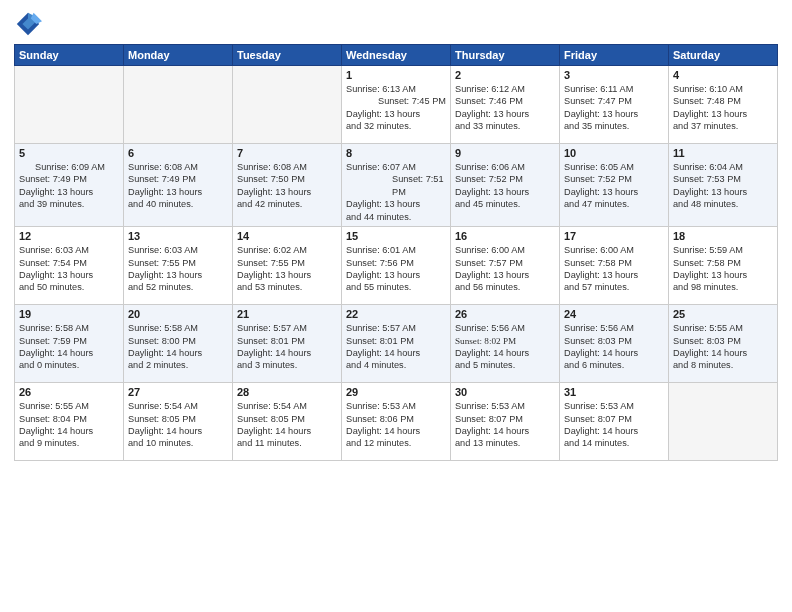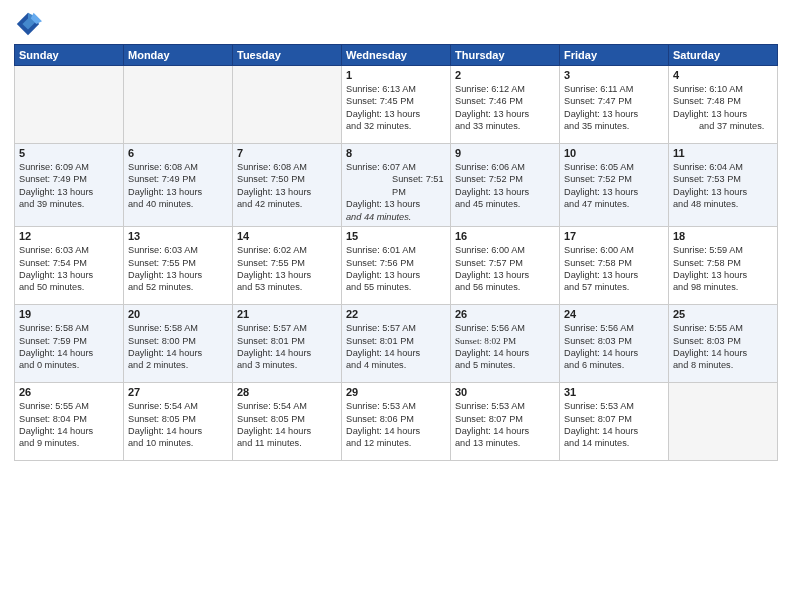--- a/index.html
+++ b/index.html
@@ -125,21 +125,21 @@
         </tr>
     </thead>
     <tbody id="cal-body">
     <tr>
           <td class="empty"></td>
           <td class="empty"></td>
           <td class="empty"></td>
           <td>
             <span class="day-num">1</span>
             <span style="display: block; line-height: 1.35;">Sunrise: 6:13 AM</span>
-            <span style="display: block; line-height: 1.35;">Sunset: 7:45 PM</span>
+            <span style="display: block; line-height: 1.35; margin-left: 32px;">Sunset: 7:45 PM</span>
             <span style="display: block; line-height: 1.35;">Daylight: 13 hours</span>
             <span style="display: block; line-height: 1.35;">and 32 minutes.</span>
           </td>
           <td>
             <span class="day-num">2</span>
             <span style="display: block; line-height: 1.35;">Sunrise: 6:12 AM</span>
             <span style="display: block; line-height: 1.35;">Sunset: 7:46 PM</span>
             <span style="display: block; line-height: 1.35;">Daylight: 13 hours</span>
             <span style="display: block; line-height: 1.35;">and 33 minutes.</span>
           </td>
@@ -148,27 +148,27 @@
             <span style="display: block; line-height: 1.35;">Sunrise: 6:11 AM</span>
             <span style="display: block; line-height: 1.35;">Sunset: 7:47 PM</span>
             <span style="display: block; line-height: 1.35;">Daylight: 13 hours</span>
             <span style="display: block; line-height: 1.35;">and 35 minutes.</span>
           </td>
           <td>
             <span class="day-num">4</span>
             <span style="display: block; line-height: 1.35;">Sunrise: 6:10 AM</span>
             <span style="display: block; line-height: 1.35;">Sunset: 7:48 PM</span>
             <span style="display: block; line-height: 1.35;">Daylight: 13 hours</span>
-            <span style="display: block; line-height: 1.35; margin-left: 26px;">and 37 minutes.</span>
+            <span style="display: block; line-height: 1.35;">and 37 minutes.</span>
           </td>
         </tr>
         <tr class="row-shaded">
           <td>
             <span class="day-num">5</span>
-            <span style="display: block; line-height: 1.35;">Sunrise: 6:09 AM</span>
+            <span style="display: block; line-height: 1.35; margin-left: 16px;">Sunrise: 6:09 AM</span>
             <span style="display: block; line-height: 1.35;">Sunset: 7:49 PM</span>
             <span style="display: block; line-height: 1.35;">Daylight: 13 hours</span>
             <span style="display: block; line-height: 1.35;">and 39 minutes.</span>
           </td>
           <td>
             <span class="day-num">6</span>
             <span style="display: block; line-height: 1.35;">Sunrise: 6:08 AM</span>
             <span style="display: block; line-height: 1.35;">Sunset: 7:49 PM</span>
             <span style="display: block; line-height: 1.35;">Daylight: 13 hours</span>
             <span style="display: block; line-height: 1.35;">and 40 minutes.</span>
@@ -178,21 +178,21 @@
             <span style="display: block; line-height: 1.35;">Sunrise: 6:08 AM</span>
             <span style="display: block; line-height: 1.35;">Sunset: 7:50 PM</span>
             <span style="display: block; line-height: 1.35;">Daylight: 13 hours</span>
             <span style="display: block; line-height: 1.35;">and 42 minutes.</span>
           </td>
           <td>
             <span class="day-num">8</span>
             <span style="display: block; line-height: 1.35;">Sunrise: 6:07 AM</span>
             <span style="display: block; line-height: 1.35; margin-left: 46px;">Sunset: 7:51 PM</span>
             <span style="display: block; line-height: 1.35;">Daylight: 13 hours</span>
-            <span style="display: block; line-height: 1.35; font-style: italic;">and 44 minutes.</span>
+            <span style="display: block; line-height: 1.35;">and 44 minutes.</span>
           </td>
           <td>
             <span class="day-num">9</span>
             <span style="display: block; line-height: 1.35;">Sunrise: 6:06 AM</span>
             <span style="display: block; line-height: 1.35;">Sunset: 7:52 PM</span>
             <span style="display: block; line-height: 1.35;">Daylight: 13 hours</span>
             <span style="display: block; line-height: 1.35;">and 45 minutes.</span>
           </td>
           <td>
             <span class="day-num">10</span>

